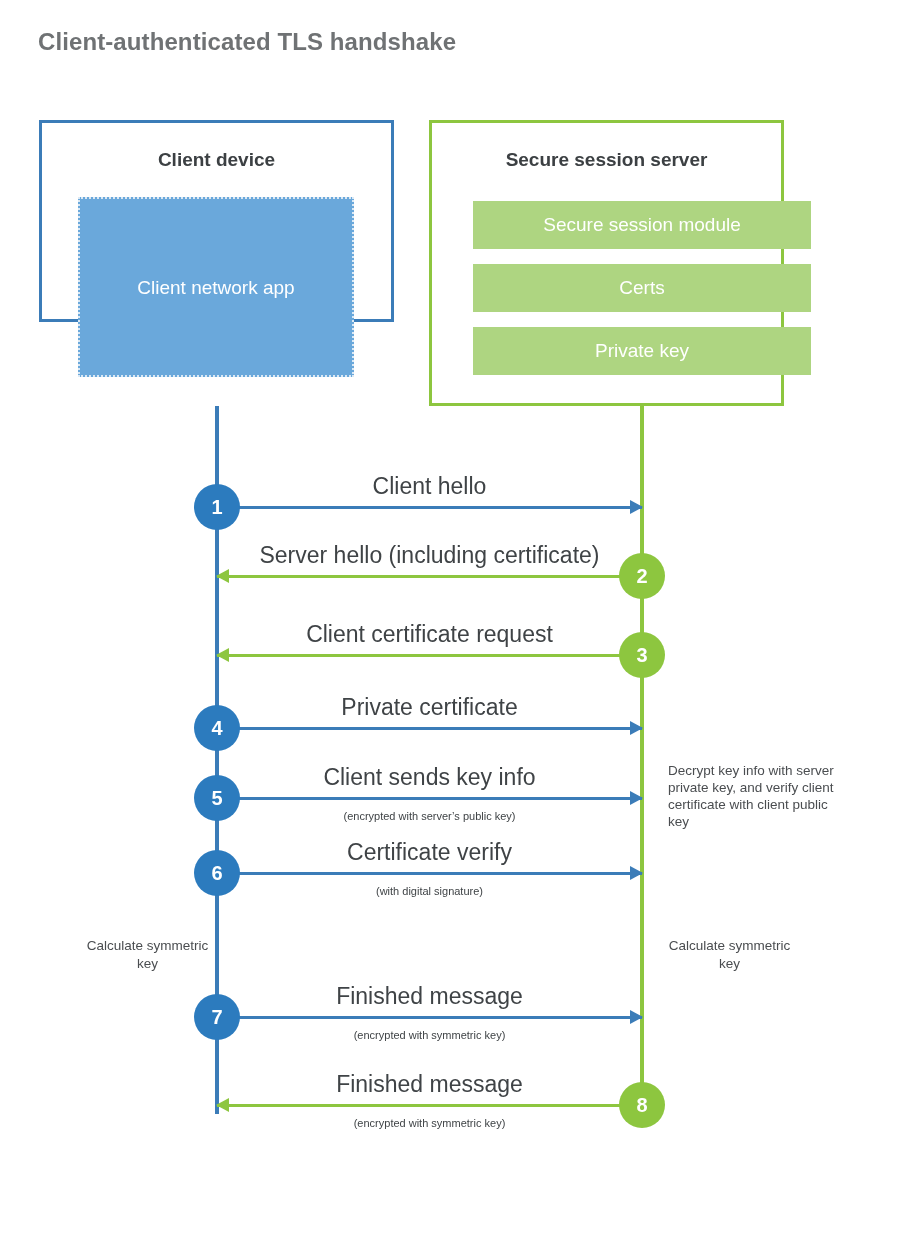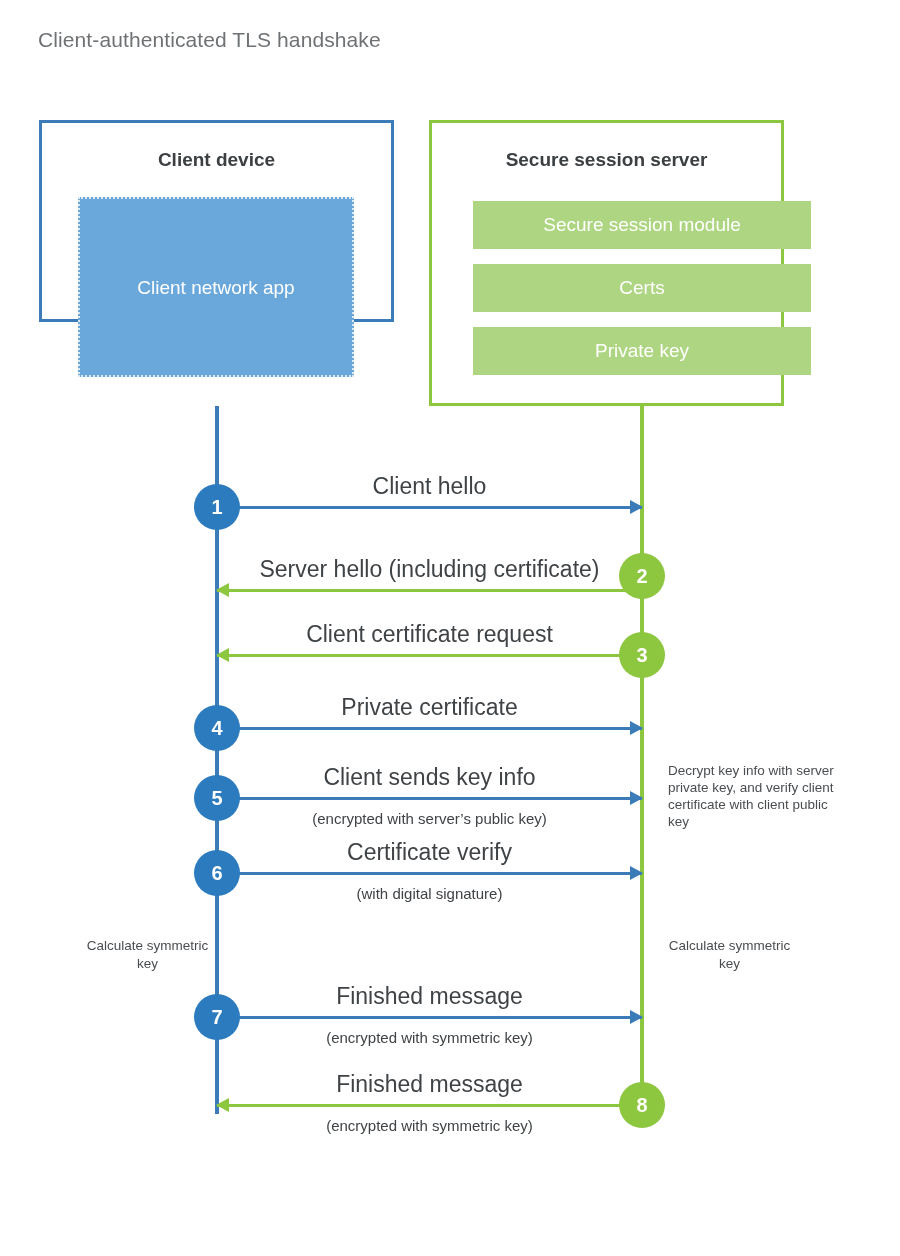--- a/index.html
+++ b/index.html
@@ -13,22 +13,22 @@
     position: relative;
     font-family: "Liberation Sans", sans-serif;
     -webkit-font-smoothing: antialiased;
   }
 
   
   #page-title {
     position: absolute;
     left: 38px;
     top: 28px;
-    font-size: 21px;
-    font-weight: 400;
+    font-size: 24px;
+    font-weight: 700;
     color: #6f7274;
     letter-spacing: 0.1px;
     white-space: nowrap;
   }
 
   
   .party-box {
     position: absolute;
     background: #ffffff;
     box-sizing: border-box;
@@ -147,21 +147,21 @@
     font-size: 23px;
     color: #3f4346;
     bottom: 9px;
     white-space: nowrap;
   }
   .msg-sublabel {
     position: absolute;
     left: 0;
     width: 425px;
     text-align: center;
-    font-size: 15px;
+    font-size: 11px;
     color: #3f4346;
     top: 13px;
     white-space: nowrap;
   }
 
   
   .step-circle {
     position: absolute;
     width: 46px;
     height: 46px;
@@ -224,21 +224,21 @@
 </div>
 
 <div id="client-lifeline" class="lifeline"></div>
 <div id="server-lifeline" class="lifeline"></div>
 
 <div class="msg to-server" style="top:506px">
   <div class="head"></div>
   <div class="msg-label">Client hello</div>
 </div>
 
-<div class="msg to-client" style="top:589px">
+<div class="msg to-client" style="top:575px">
   <div class="head"></div>
   <div class="msg-label">Server hello (including certificate)</div>
 </div>
 
 <div class="msg to-client" style="top:654px">
   <div class="head"></div>
   <div class="msg-label">Client certificate request</div>
 </div>
 
 <div class="msg to-server" style="top:727px">

